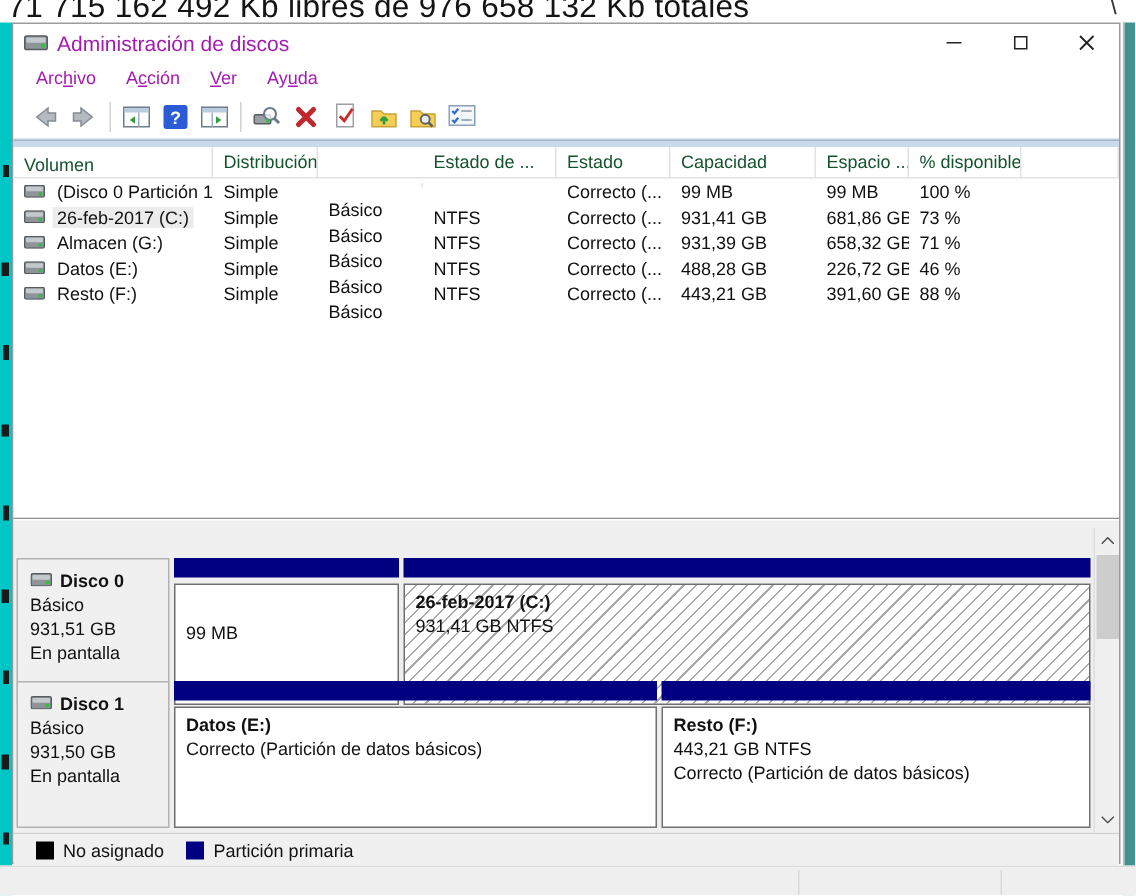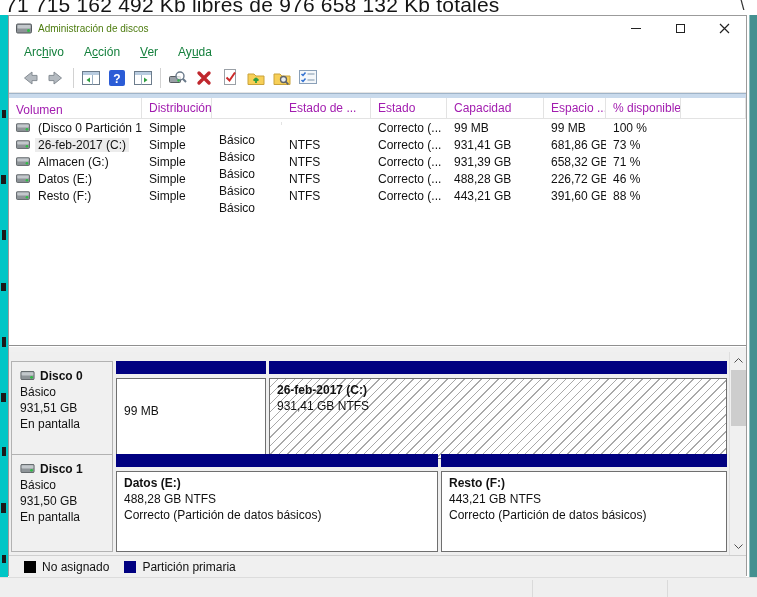--- a/index.html
+++ b/index.html
@@ -17,54 +17,54 @@
   .strip-right { position:absolute; left:749px; top:15px; width:8px; height:582px; background:#459090; border-left:1px solid #8fbdbd; }
   .under-statusbar { position:absolute; left:0; top:577px; width:757px; height:20px; background:#efefef; border-top:1px solid #dcdcdc; }
   .under-statusbar .div1, .under-statusbar .div2 { position:absolute; top:2px; bottom:0; width:1px; background:#dadada; }
   .under-statusbar .div1 { left:532px; } .under-statusbar .div2 { left:667px; }
 
   
   .win { position:absolute; left:8px; top:15px; width:739px; height:561px; background:#fff; border:1px solid #9b9b9b; }
 
   .titlebar { height:25px; display:flex; align-items:center; background:#fff; }
   .titlebar .app-ic { margin:0 6px 0 7px; display:flex; }
-  .titlebar .title { font-size:10px; color:#4d7c0f; flex:1; }
+  .titlebar .title { font-size:14px; color:#a21caf; flex:1; }
   .cap-btn { width:44px; height:25px; display:flex; align-items:center; justify-content:center; }
   .min-glyph { width:10px; height:1px; background:#222; }
   .max-glyph { width:9px; height:9px; border:1px solid #222; }
 
   .menubar { height:22px; display:flex; align-items:center; padding-left:5px; background:#fff; }
-  .menu-item { padding:2px 10px; color:#15803d; }
+  .menu-item { padding:2px 10px; color:#a21caf; }
   .menu-item u { text-decoration:underline; }
 
   .toolbar { height:30px; display:flex; align-items:center; padding-left:8px; background:#fff; border-bottom:1px solid #e4e4e4; }
   .tbtn { width:26px; height:24px; display:flex; align-items:center; justify-content:center; }
   .tsep { width:1px; height:20px; background:#d2d2d2; margin:0 4px; }
 
   
   .list-band { height:5px; background:#c9daec; border-top:1px solid #9fb4c9; }
   .listview { position:relative; height:247px; background:#fff; overflow:hidden; }
   .lhead { display:flex; height:21px; border-bottom:1px solid #e3e3e3; }
-  .lhead .hc { padding:3px 12px 0 7px; border-right:1px solid #e3e3e3; color:#a21caf; overflow:hidden; white-space:nowrap; }
+  .lhead .hc { padding:3px 12px 0 7px; border-right:1px solid #e3e3e3; color:#14532d; overflow:hidden; white-space:nowrap; }
   .trow { display:flex; height:17px; align-items:center; }
   .cell { padding-left:7px; overflow:hidden; white-space:nowrap; }
   .c0 { width:133px; display:flex; align-items:center; padding-left:7px; }
   .c1 { width:70px; } .c2 { width:70px;margin-top:24px; } .c3 { width:89px; } .c4 { width:76px; }
   .c5 { width:97px; } .c6 { width:62px; } .c7 { width:75px; } .cf { flex:1; }
   .vol-ic { display:flex; margin-right:5px; flex:none; }
   .vol-label { padding:0 3px; }
   .vol-label.sel { background:#ececec; }
 
   .splitter { height:7px; background:#f0f0f0; border-top:1px solid #8f8f8f; box-shadow:inset 0 1px 0 #ffffff; }
 
   
   .diskpanel { position:relative; height:203px; background:#efefef; }
   .disk-scroll { position:absolute; left:0; top:0; right:17px; bottom:0; overflow:hidden; }
   .disk-block { position:absolute; left:2px; right:2px; height:98px; }
-  .disk0 { top:9px; } .disk1 { top:102px; }
+  .disk0 { top:20px; } .disk1 { top:102px; }
   .disk-label { position:absolute; left:0; top:0; width:102px; height:98px; background:#f0f0f0; border:1px solid #b2b2b2; padding:6px 0 0 8px; line-height:16px; }
   .disk-label .dname { font-weight:bold; display:flex; align-items:center; gap:5px; }
   .disk-graph { position:absolute; left:105px; right:0; top:0; bottom:0; display:flex; gap:3px; }
   .part { display:flex; flex-direction:column; min-width:0; }
   .part .pbar { height:13px; background:#000080; flex:none; }
   .part .pbox { flex:1; margin-top:4px; background:#fff; border:1px solid #6f6f6f; padding:3px 7px; overflow:hidden; white-space:nowrap; line-height:16px; }
   .part .pbox .pname { font-weight:bold; }
   .pbox.hatched { background-image:repeating-linear-gradient(135deg,#ffffff 0 5px,#a9a9a9 5px 6px); }
   .pbox.no-title { padding-top:24px; }
   .pw-150 { width:150px; flex:none; }
@@ -378,21 +378,20 @@
               </div>
             <div>Básico</div>
             <div>931,50 GB</div>
             <div>En pantalla</div>
           </div>
           <div class="disk-graph">
             <div class="part pw-322">
               <div class="pbar"></div>
               <div class="pbox">
                 <div class="pname">Datos  (E:)</div>
-                <div>488,28 GB NTFS</div>
                 <div>Correcto (Partición de datos básicos)</div>
               </div>
             </div>
             <div class="part pgrow">
               <div class="pbar"></div>
               <div class="pbox">
                 <div class="pname">Resto  (F:)</div>
                 <div>443,21 GB NTFS</div>
                 <div>Correcto (Partición de datos básicos)</div>
               </div>

